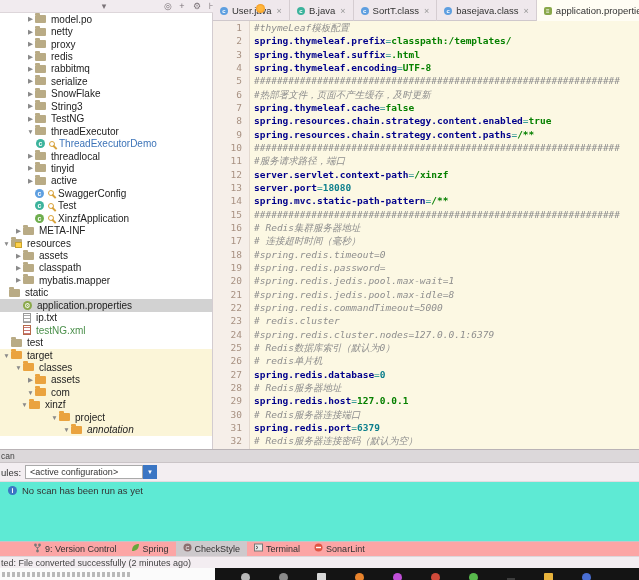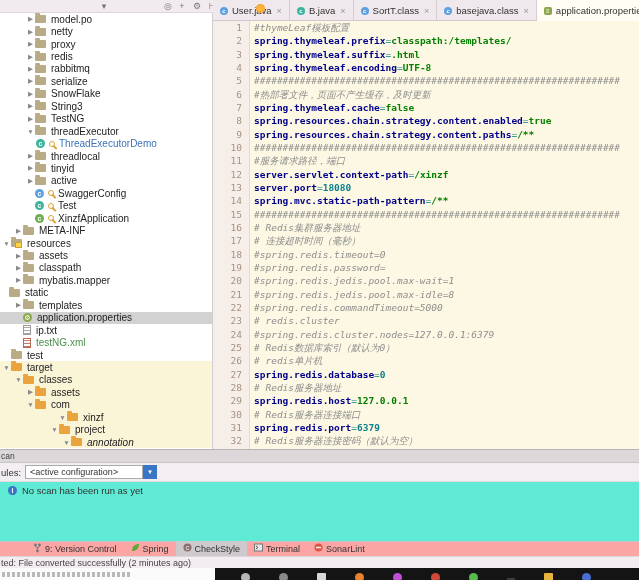--- a/index.html
+++ b/index.html
@@ -251,25 +251,20 @@
       <div class="trow" style="padding-left: 14px;">
         <span class="arr">▶</span>
         <span class="icn fold"></span>
         <span class="tlbl">mybatis.mapper</span>
       </div>
       <div class="trow" style="">
         <span class="arr"></span>
         <span class="icn fold"></span>
         <span class="tlbl">static</span>
       </div>
-      <div class="trow" style="padding-left: 14px;">
-        <span class="arr">▶</span>
-        <span class="icn fold"></span>
-        <span class="tlbl">templates</span>
-      </div>
       <div class="trow sel" style="padding-left: 14px;">
         <span class="arr"></span>
         <span class="icn prop">⚙</span>
         <span class="tlbl">application.properties</span>
       </div>
       <div class="trow" style="padding-left: 14px;">
         <span class="arr"></span>
         <span class="icn txt"></span>
         <span class="tlbl">ip.txt</span>
       </div>
@@ -296,21 +291,21 @@
       <div class="trow hl" style="padding-left: 26px;">
         <span class="arr">▶</span>
         <span class="icn fold-o"></span>
         <span class="tlbl">assets</span>
       </div>
       <div class="trow hl" style="padding-left: 26px;">
         <span class="arr">▼</span>
         <span class="icn fold-o"></span>
         <span class="tlbl">com</span>
       </div>
-      <div class="trow hl" style="padding-left: 58px;">
+      <div class="trow hl" style="padding-left: 20px;">
         <span class="arr">▼</span>
         <span class="icn fold-o"></span>
         <span class="tlbl">xinzf</span>
       </div>
       <div class="trow hl" style="padding-left: 50px;">
         <span class="arr">▼</span>
         <span class="icn fold-o"></span>
         <span class="tlbl">project</span>
       </div>
       <div class="trow hl" style="padding-left: 62px; font-style: italic;">

